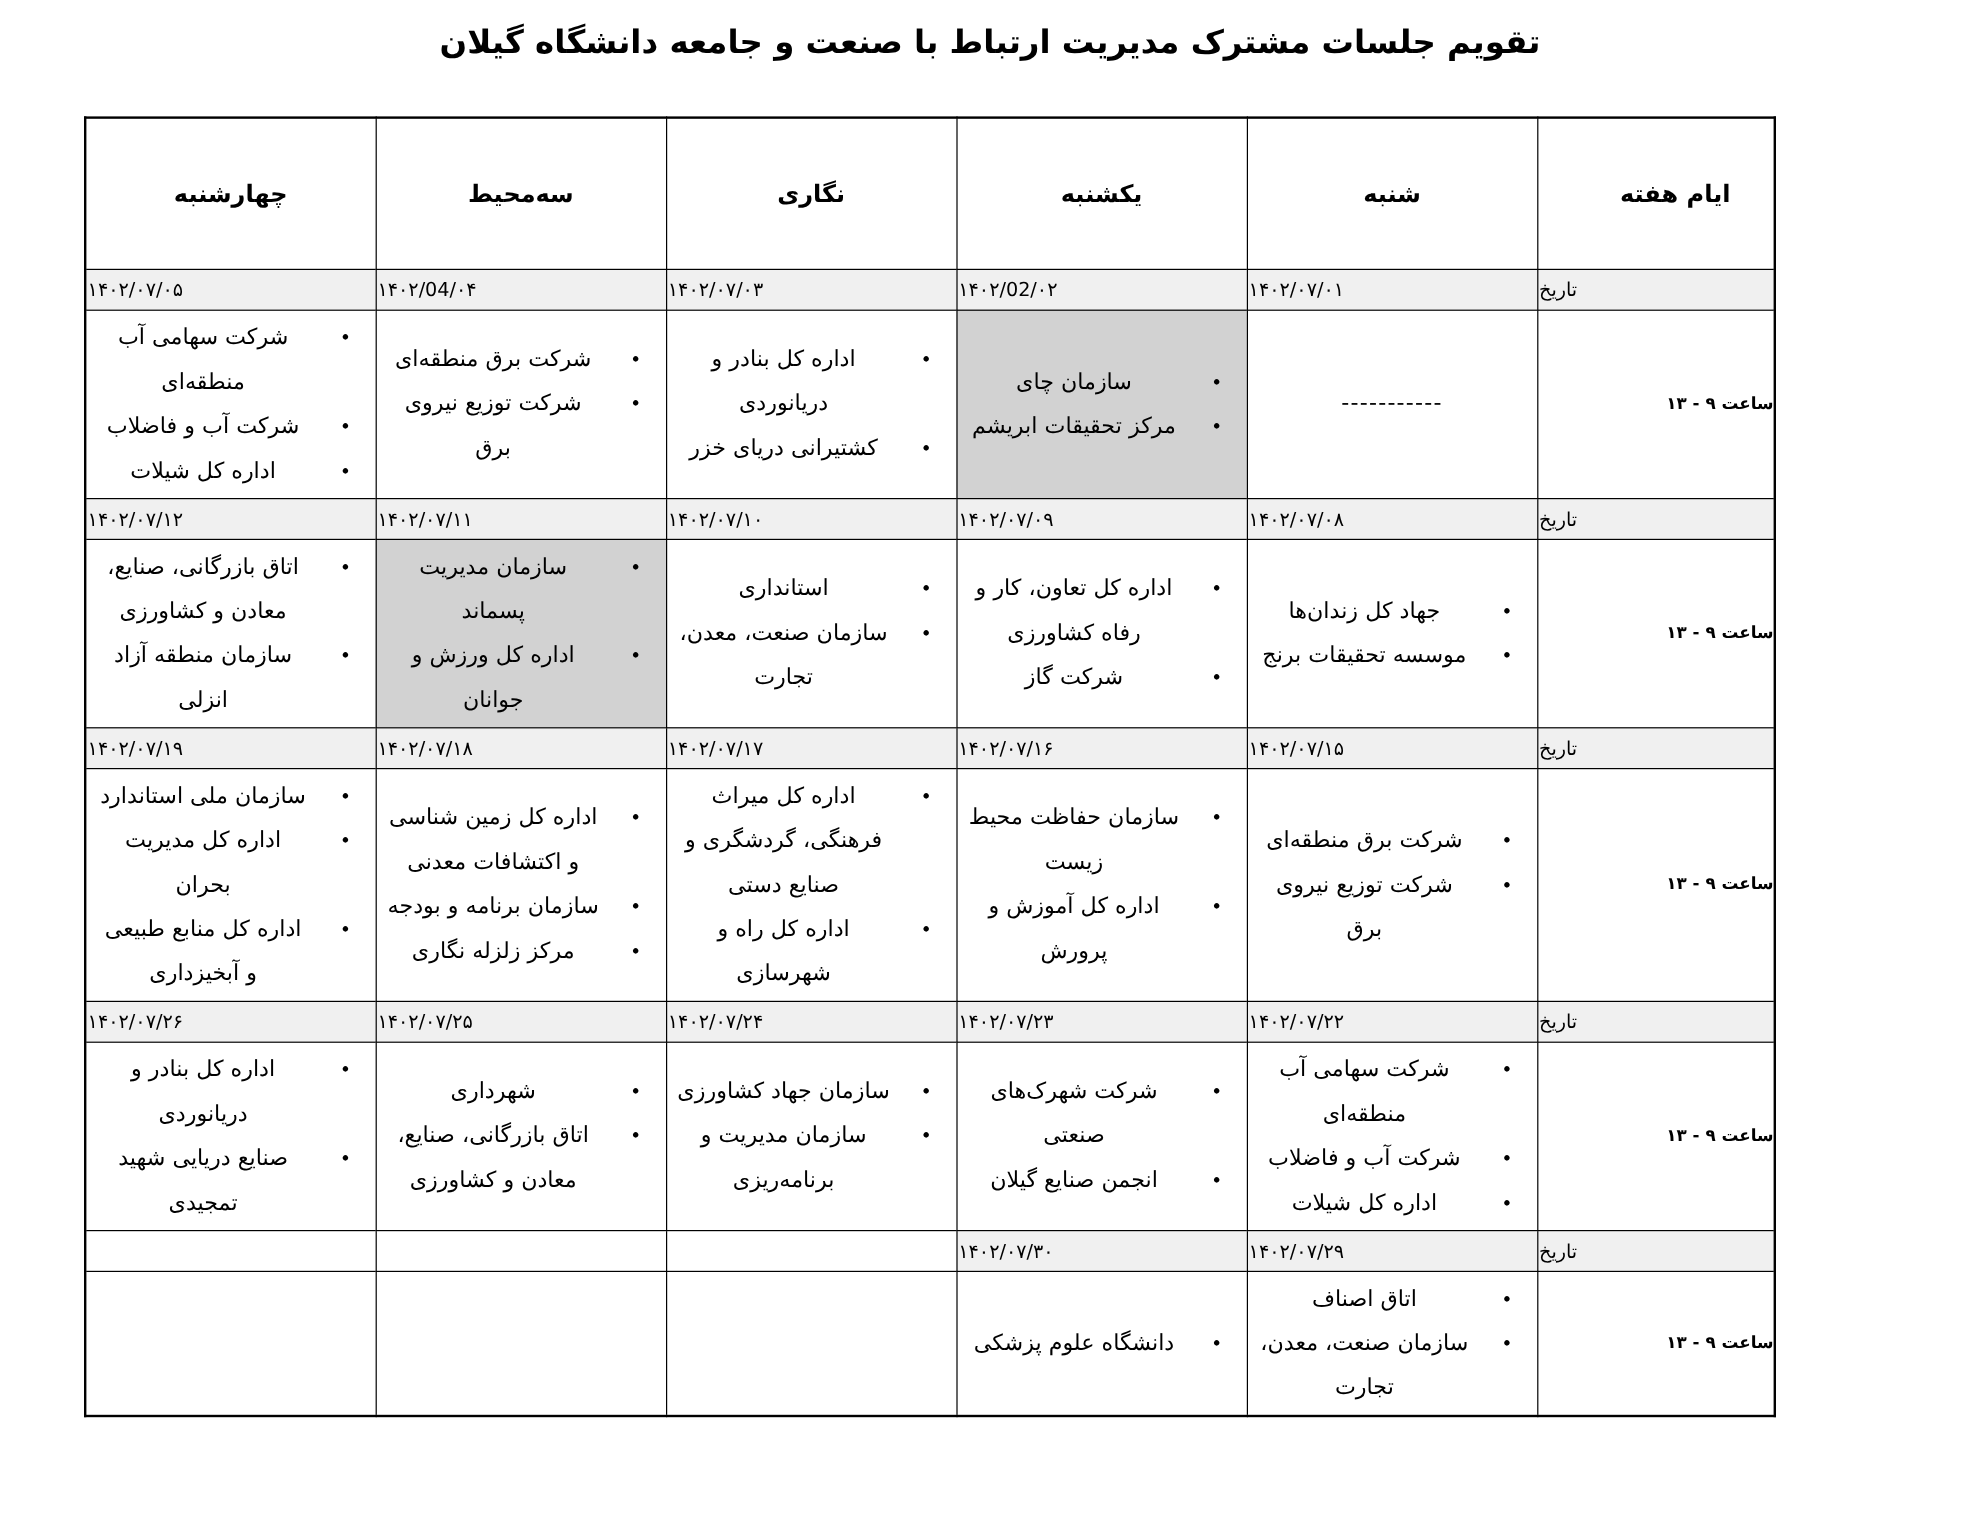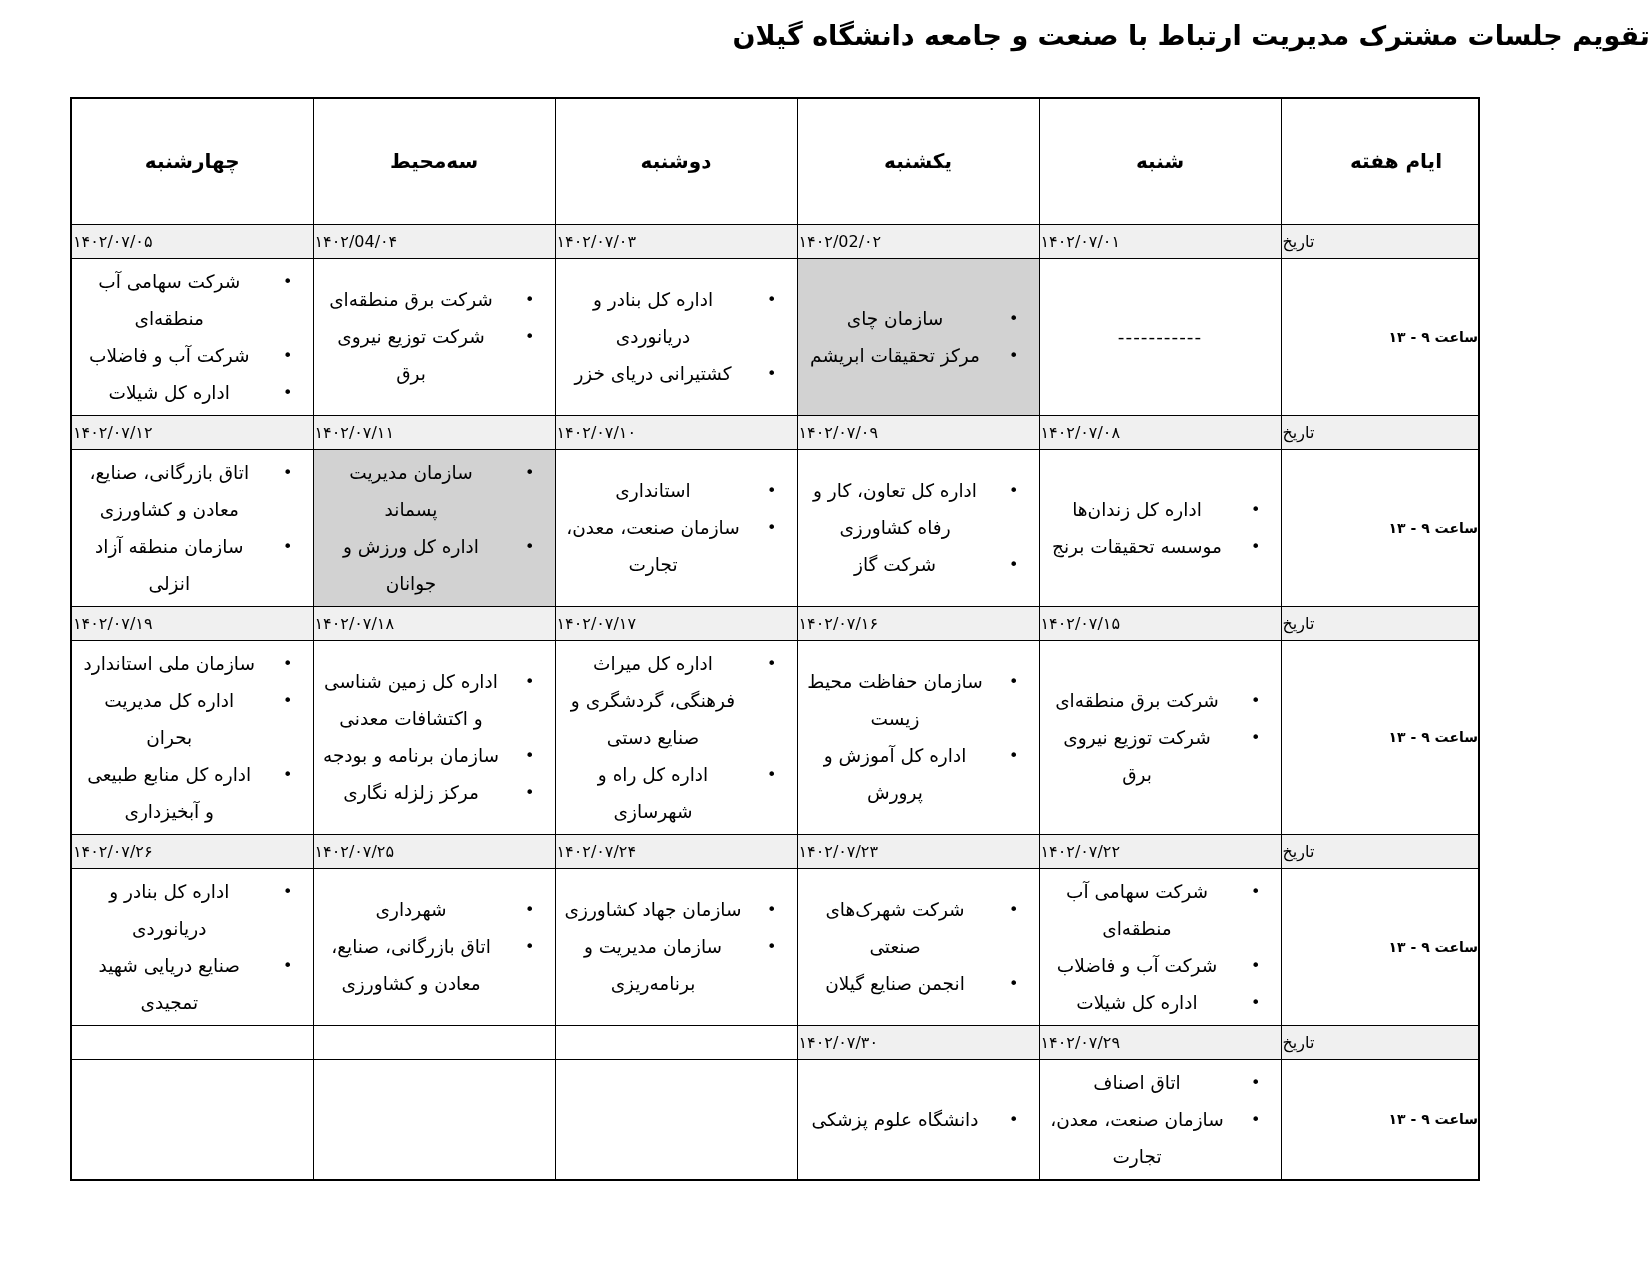--- a/index.html
+++ b/index.html
@@ -14,20 +14,21 @@
     width:1650px;height:1275px;
     background:var(--page);
     color:var(--text);
     font-family:"DejaVu Sans", sans-serif;
     position:relative;
     overflow:hidden;
   }
   .title{
     position:absolute;
     top:20px;left:0;right:0;
+    text-align:center;
     font-size:27px;
     font-weight:bold;
     margin:0;
   }
   table.schedule{
     position:absolute;
     left:70px;top:97px;
     width:1410px;
     border-collapse:collapse;
     table-layout:fixed;
@@ -104,21 +105,21 @@
     <col style="width:242px">
     <col style="width:242px">
     <col style="width:242px">
     <col style="width:242px">
   </colgroup>
   <thead>
     <tr>
       <th class="week-col">ایام هفته</th>
       <th>شنبه</th>
       <th>یکشنبه</th>
-      <th>دوشنبه</th>
+      <th>نگاری</th>
       <th>سه‌محیط</th>
       <th>چهارشنبه</th>
     </tr>
   </thead>
   <tbody id="schedule-body">
       <tr class="date-row">
         <td class="week-col filled">تاریخ</td>
         <td class="date-cell filled">۱۴۰۲/۰۷/۰۱</td>
         <td class="date-cell filled">۱۴۰۲/02/۰۲</td>
         <td class="date-cell filled">۱۴۰۲/۰۷/۰۳</td>
@@ -152,21 +153,21 @@
         <td class="week-col filled">تاریخ</td>
         <td class="date-cell filled">۱۴۰۲/۰۷/۰۸</td>
         <td class="date-cell filled">۱۴۰۲/۰۷/۰۹</td>
         <td class="date-cell filled">۱۴۰۲/۰۷/۱۰</td>
         <td class="date-cell filled">۱۴۰۲/۰۷/۱۱</td>
         <td class="date-cell filled">۱۴۰۲/۰۷/۱۲</td>
       </tr>
       <tr class="content-row ch1">
         <td class="week-col">ساعت ۹ - ۱۳</td>
         <td class="day-cell">
-          <div class="org-item"><span class="bullet">•</span><span class="org-text">اداره کل زندان‌ها</span></div>
+          <div class="org-item"><span class="bullet">•</span><span class="org-text">جهاد کل زندان‌ها</span></div>
           <div class="org-item"><span class="bullet">•</span><span class="org-text">موسسه تحقیقات برنج</span></div>
         </td>
         <td class="day-cell">
           <div class="org-item"><span class="bullet">•</span><span class="org-text">اداره کل تعاون، کار و رفاه کشاورزی</span></div>
           <div class="org-item"><span class="bullet">•</span><span class="org-text">شرکت گاز</span></div>
         </td>
         <td class="day-cell">
           <div class="org-item"><span class="bullet">•</span><span class="org-text">استانداری</span></div>
           <div class="org-item"><span class="bullet">•</span><span class="org-text">سازمان صنعت، معدن، تجارت</span></div>
         </td>

